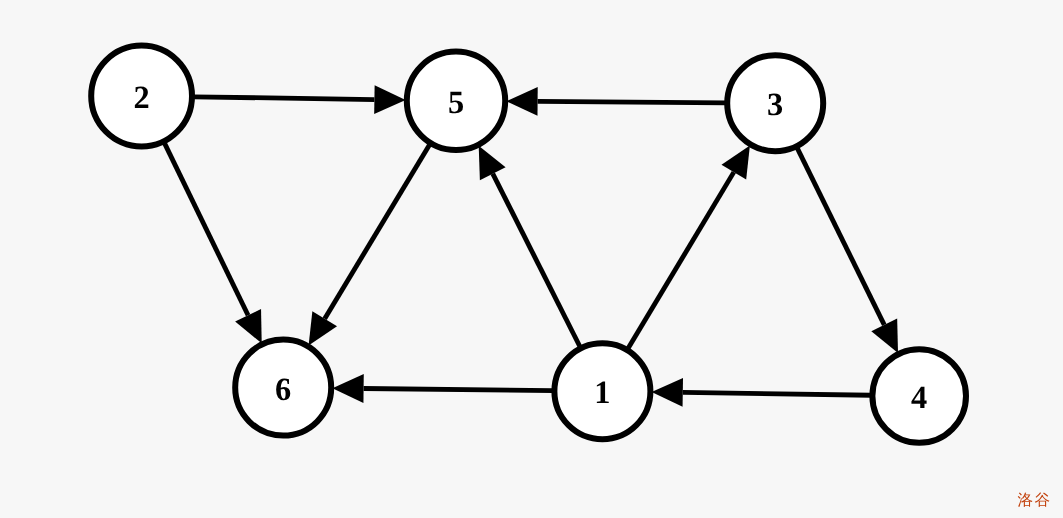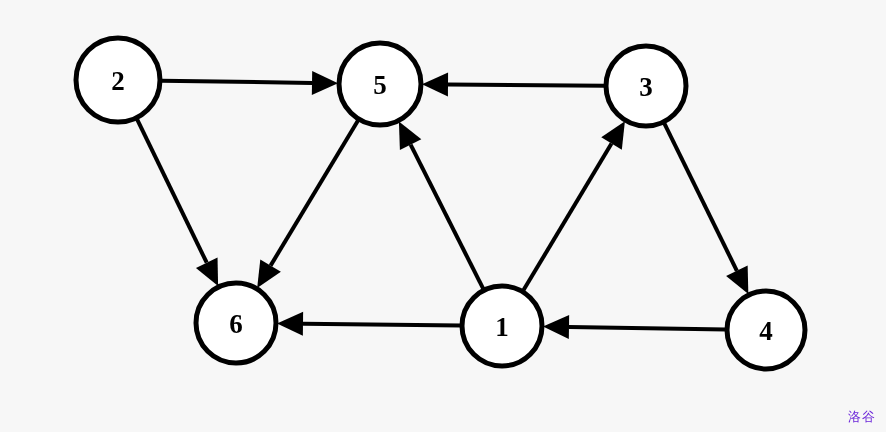--- a/index.html
+++ b/index.html
@@ -44,21 +44,21 @@
     font-size: 27px;
     font-weight: bold;
     text-anchor: middle;
     dominant-baseline: central;
     user-select: none;
   }
   .watermark {
     position: absolute;
     right: 10px;
     bottom: 6px;
-    color: #6d28d9;
+    color: #c2410c;
     font-family: Liberation Serif, serif;
     font-size: 13px;
     letter-spacing: 1px;
     user-select: none;
   }
 </style>
 </head>
 <body>
 
 <div id="canvas">

